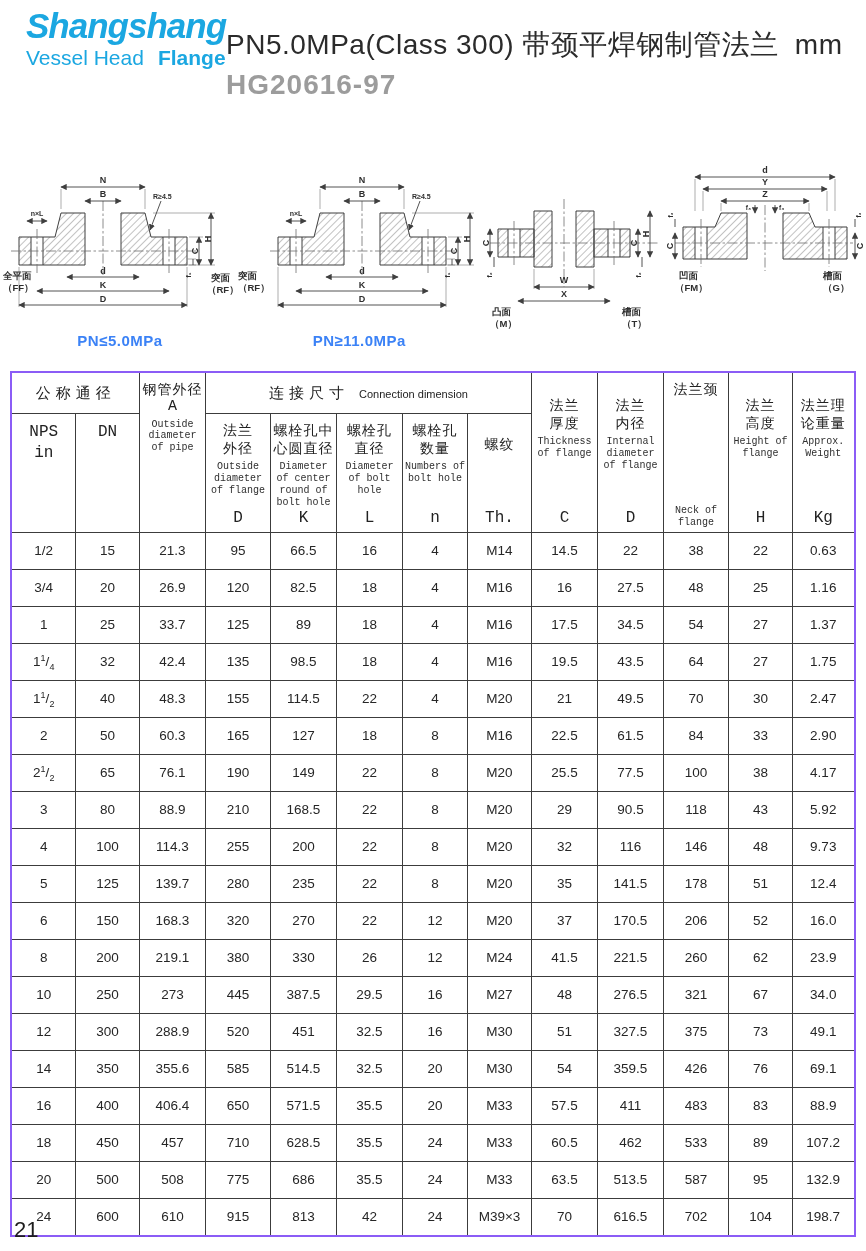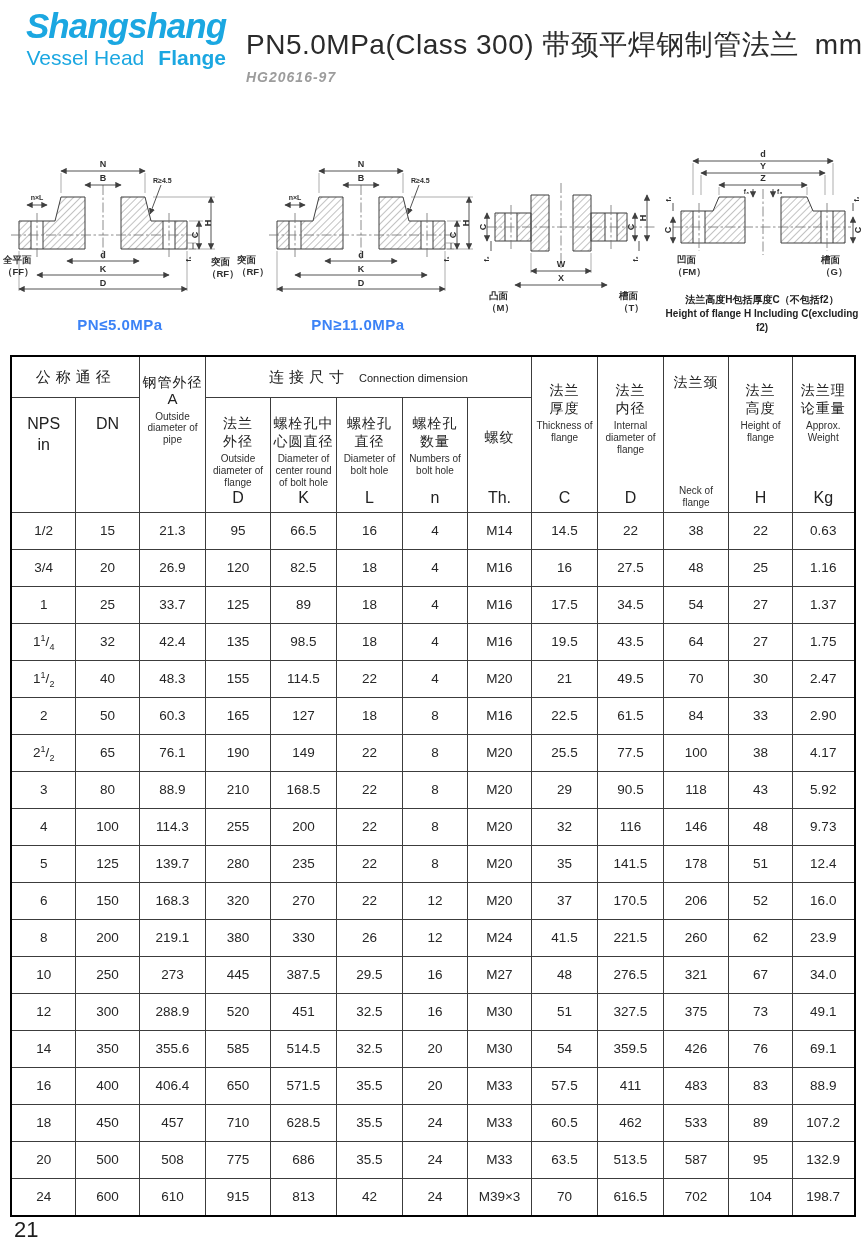--- a/index.html
+++ b/index.html
@@ -1,29 +1,29 @@
 <!DOCTYPE html>
 <html><head>
 <meta charset="utf-8">
 <style>
   html,body{margin:0;padding:0;background:#ffffff;}
   .page{position:relative;width:866px;height:1251px;background:#fff;overflow:hidden;
         font-family:"Liberation Sans","DejaVu Sans",sans-serif;color:#222;}
 
   
   .hdr{display:flex;align-items:flex-start;padding:8px 0 0 26px;}
-  .logo{width:200px;flex:0 0 auto;text-align:right;}
+  .logo{width:200px;flex:0 0 auto;}
   .logo-main{font-size:35px;line-height:1;font-style:italic;font-weight:bold;letter-spacing:-1px;}
   .logo-sub{font-size:21px;line-height:1.1;margin-top:3px;letter-spacing:0;}
   .logo-sub .b{font-weight:bold;margin-left:14px;}
-  .titles{margin-left:20px;padding-top:18px;text-align:right;}
+  .titles{margin-left:0;padding-top:18px;text-align:right;}
   .title-main{font-size:28px;color:#2b2b2b;white-space:nowrap;letter-spacing:0.5px;}
   .title-unit{margin-left:16px;}
   .title-sub{margin-top:5px;display:flex;align-items:baseline;}
-  .std-code{font-size:14px;font-weight:bold;font-style:italic;letter-spacing:1px;}
+  .std-code{font-size:28px;font-weight:bold;letter-spacing:1px;}
   .sub-en{font-size:19px;color:#2f2f2f;margin-left:18px;}
 
   
   .figures{display:flex;justify-content:space-between;align-items:flex-start;
            margin-top:62px;padding:0 3px;height:200px;}
   .fig{display:flex;flex-direction:column;align-items:center;}
   .fig-caption{font-size:15px;font-weight:bold;color:#3b82f6;margin-top:1px;letter-spacing:0.5px;}
   .fig-note{font-size:10px;font-weight:bold;color:#222;text-align:center;line-height:1.4;margin-top:6px;}
   svg text{font-family:"Liberation Sans","DejaVu Sans",sans-serif;fill:#2e2e2e;}
   .dim{font-size:9px;font-weight:bold;}
@@ -31,31 +31,31 @@
   .dim-xs{font-size:6.5px;font-weight:bold;}
   .face{font-size:9.5px;font-weight:bold;}
   .shape{fill:url(#hatch);stroke:#3f3f3f;stroke-width:1;}
   .edge{stroke:#3f3f3f;stroke-width:1;fill:none;}
   .dimline{stroke:#3f3f3f;stroke-width:0.9;fill:none;}
   .wit{stroke:#8a8a8a;stroke-width:0.7;fill:none;}
   .cl{stroke:#6f6f6f;stroke-width:0.8;fill:none;stroke-dasharray:10 2.5 2.5 2.5;}
 
   
   table.spec{border-collapse:collapse;table-layout:fixed;width:843px;margin:8px auto 0;
-             border:2px solid #000000;}
+             border:2px solid #8b5cf6;}
   table.spec th,table.spec td{border:1px solid #3c3c3c;padding:0;text-align:center;
              vertical-align:middle;font-weight:normal;}
   table.spec td{height:36px;font-size:13.5px;color:#262626;}
   td sup{font-size:9px;vertical-align:super;line-height:0;}
   td sub{font-size:9px;vertical-align:sub;line-height:0;}
   tr.grow th{height:40px;}
   .group-cn{font-size:15px;letter-spacing:5px;}
   .group-en{font-size:11px;letter-spacing:0;margin-left:10px;}
   .hc{display:flex;flex-direction:column;align-items:center;height:100%;
-      box-sizing:border-box;padding:16px 1px 3px;}
+      box-sizing:border-box;padding:8px 1px 3px;font-family:Liberation Mono, monospace;}
   .hc-cn{font-size:14px;line-height:1.3;white-space:pre-line;letter-spacing:1px;}
   .hc-cn.lat{font-size:16px;letter-spacing:0;}
   .hc-symtop{font-size:15px;line-height:1.1;}
   .hc-en{font-size:10px;line-height:1.18;margin-top:3px;color:#2f2f2f;}
   .hc-sym{font-size:16px;margin-top:auto;padding-bottom:2px;}
   .hc.center{justify-content:space-between;}
   .hc.pad{padding-top:24px;}
   th.h2{height:102px;}
 
   
@@ -267,24 +267,20 @@
         <text class="dim" transform="rotate(-90 5 83)" x="5" y="86" text-anchor="middle">C</text>
         <line class="dimline" x1="190" y1="56" x2="190" y2="64"></line>
         <text class="dim-xs" transform="rotate(-90 194 52)" x="194" y="54" text-anchor="middle">f₃</text>
         <line class="dimline" x1="190" y1="70" x2="190" y2="96" marker-start="url(#arrow)" marker-end="url(#arrow)"></line>
         <text class="dim" transform="rotate(-90 195 83)" x="195" y="86" text-anchor="middle">C</text>
         <text class="face" x="14" y="116">凹面</text>
         <text class="face" x="10" y="128">（FM）</text>
         <text class="face" x="158" y="116">槽面</text>
         <text class="face" x="158" y="128">（G）</text>
       </svg>
-      <div class="fig-note">
-        <div>法兰高度H包括厚度C（不包括f2）</div>
-        <div>Height of flange H Including C(excluding f2)</div>
-      </div>
     </div>
   </div>
 
   <table class="spec">
     <colgroup>
       <col style="width:64px">
         <col style="width:64px">
         <col style="width:66px">
         <col style="width:65px">
       <col style="width:66px">

